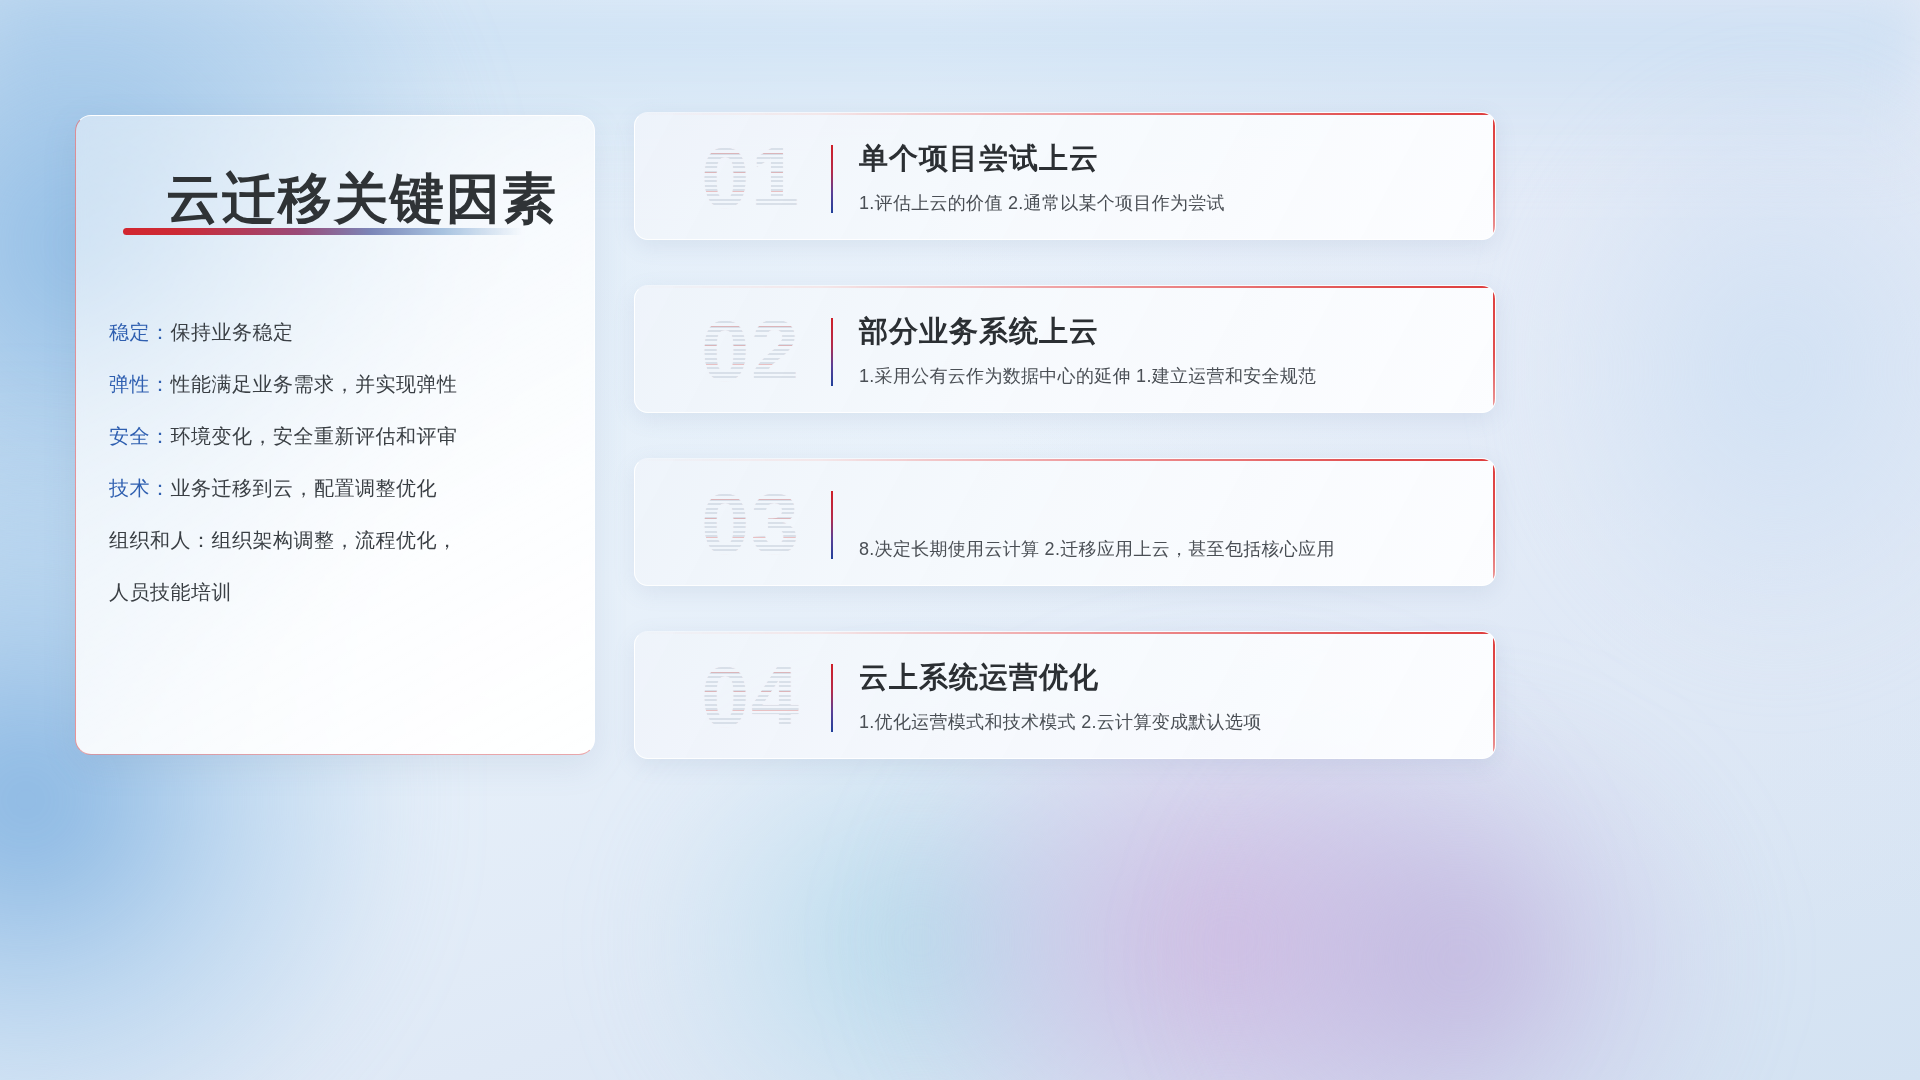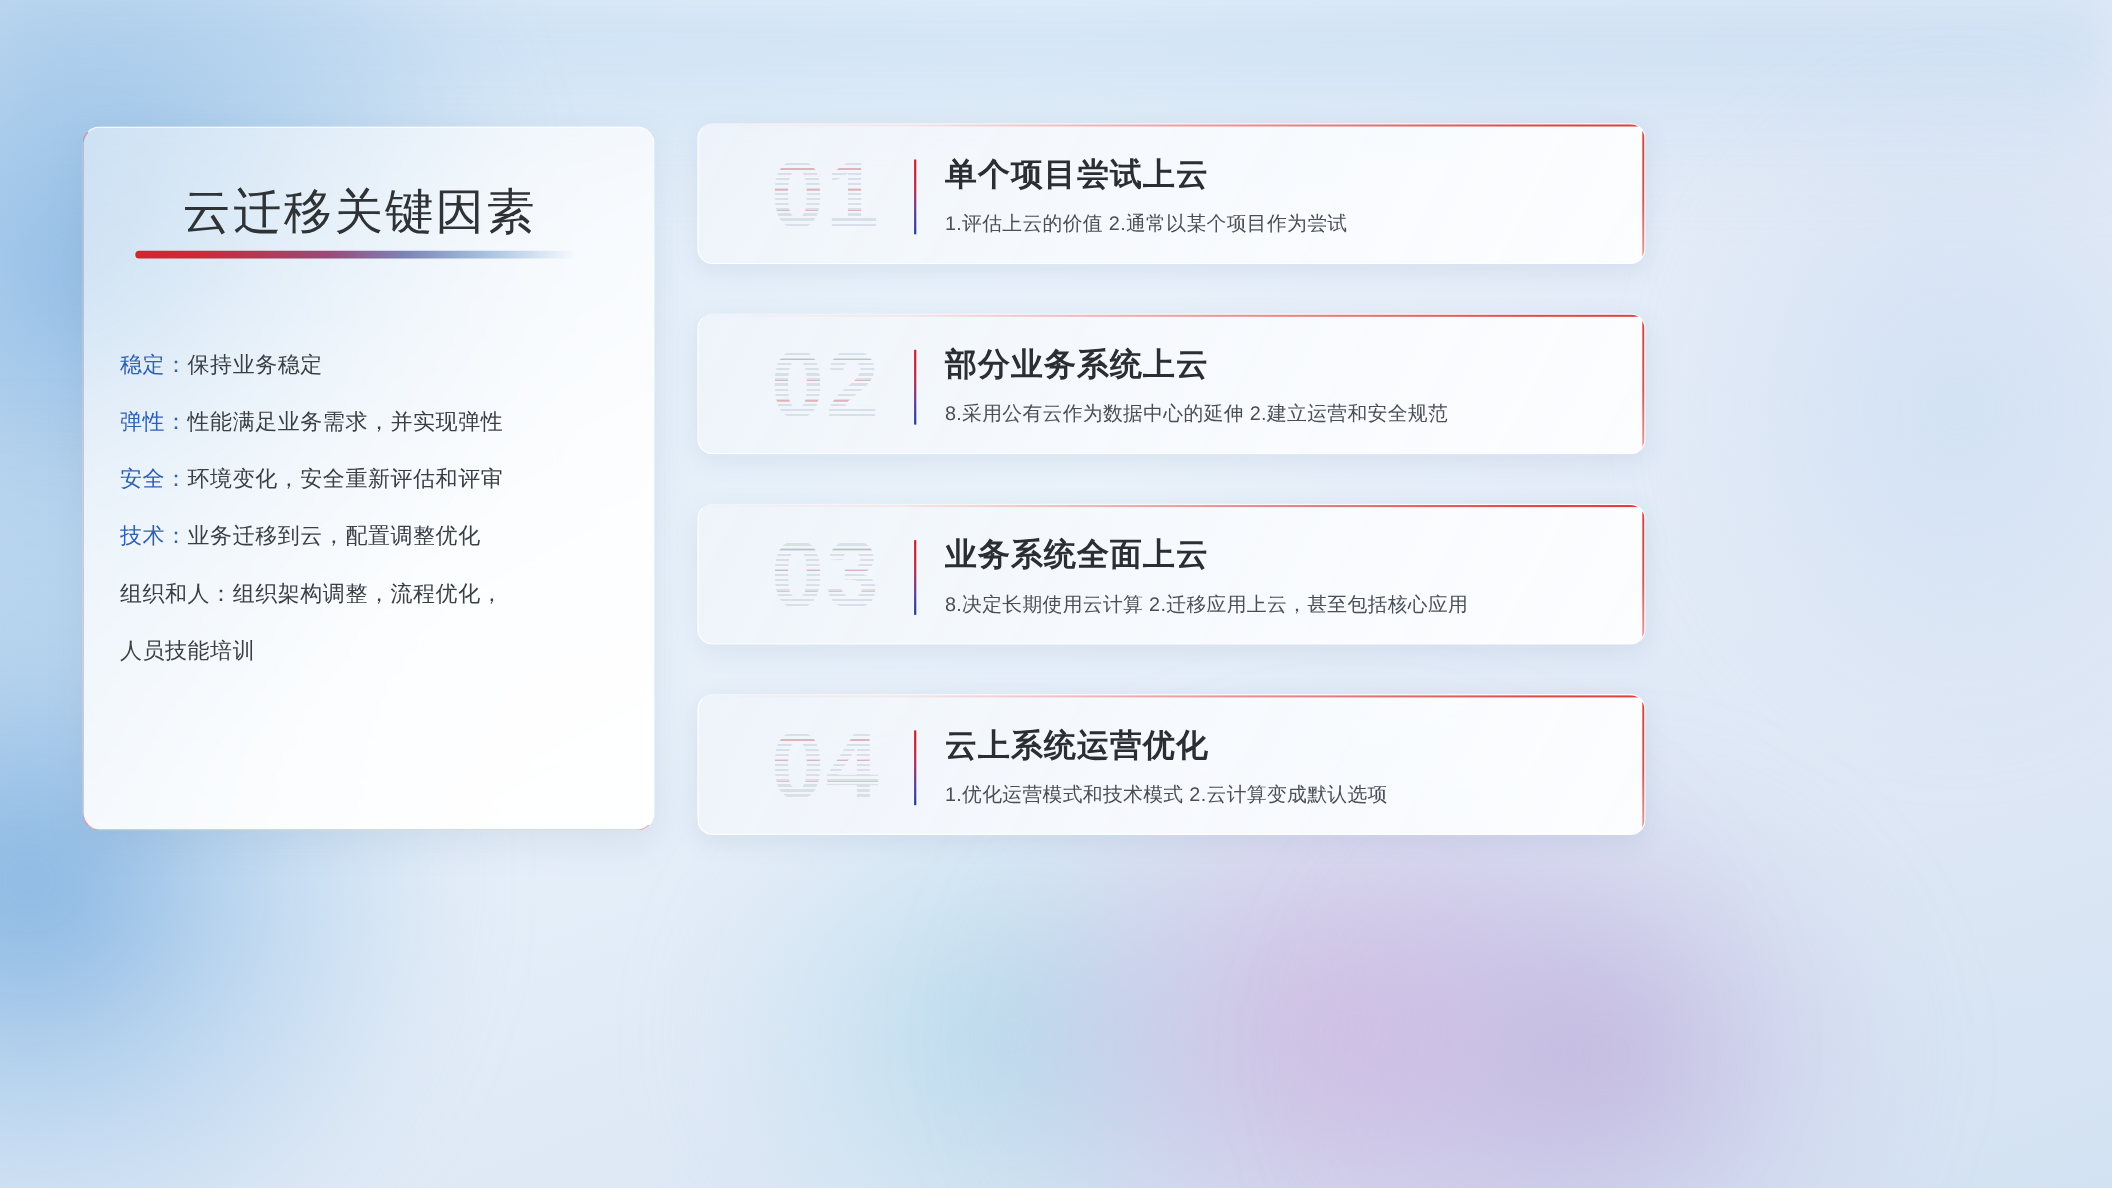--- a/index.html
+++ b/index.html
@@ -65,21 +65,21 @@
     border-radius:16px;
     background:linear-gradient(152deg, rgba(255,255,255,.46) 0%, rgba(255,255,255,.70) 34%, rgba(255,255,255,.90) 70%, rgba(255,255,255,.97) 100%);
     border:1px solid rgba(255,255,255,.85);
     border-left:1.4px solid rgba(214,62,68,.55);
     border-bottom:1.4px solid rgba(214,62,68,.45);
     box-shadow:0 10px 34px rgba(90,120,160,.13);
     backdrop-filter:blur(6px);
   }
   #panel-title{
     position:absolute; left:90px; top:47px;
-    font-size:44px; font-weight:400; color:#2f3336; letter-spacing:2px;
+    font-size:54px; font-weight:700; color:#2f3336; letter-spacing:2px;
     white-space:nowrap;
   }
   #title-underline{
     position:absolute; left:47px; top:112px; width:400px; height:7px;
     border-radius:4px;
     background:linear-gradient(90deg,#d2262f 0%,#cc2a36 14%,#9a4a78 44%,#7b86b8 62%,#a8c3e0 80%,rgba(196,219,240,0) 100%);
   }
   #factor-list{
     position:absolute; left:33px; top:190px; right:26px;
   }
@@ -174,27 +174,26 @@
       <div class="card-num-tint">01</div>
       <div class="card-divider"></div>
       <div class="card-title">单个项目尝试上云</div>
       <div class="card-desc">1.评估上云的价值   2.通常以某个项目作为尝试</div>
     </div>
     <div class="card">
       <div class="card-num">02</div>
       <div class="card-num-tint">02</div>
       <div class="card-divider"></div>
       <div class="card-title">部分业务系统上云</div>
-      <div class="card-desc">8.采用公有云作为数据中心的延伸   2.建立运营和安全规范</div>
+      <div class="card-desc">1.采用公有云作为数据中心的延伸   1.建立运营和安全规范</div>
     </div>
     <div class="card">
       <div class="card-num">03</div>
       <div class="card-num-tint">03</div>
       <div class="card-divider"></div>
-      <div class="card-title">业务系统全面上云</div>
       <div class="card-desc">8.决定长期使用云计算   2.迁移应用上云，甚至包括核心应用</div>
     </div>
     <div class="card">
       <div class="card-num">04</div>
       <div class="card-num-tint">04</div>
       <div class="card-divider"></div>
       <div class="card-title">云上系统运营优化</div>
       <div class="card-desc">1.优化运营模式和技术模式   2.云计算变成默认选项</div>
     </div>
   </div>

